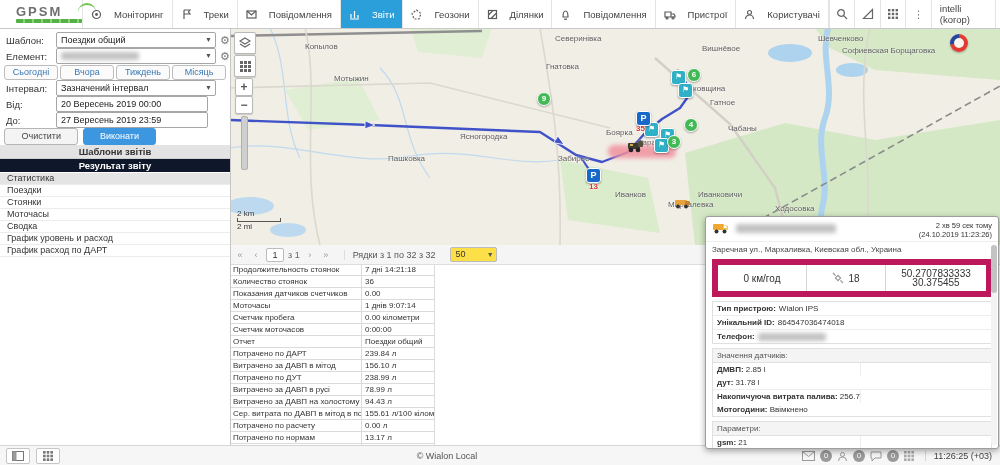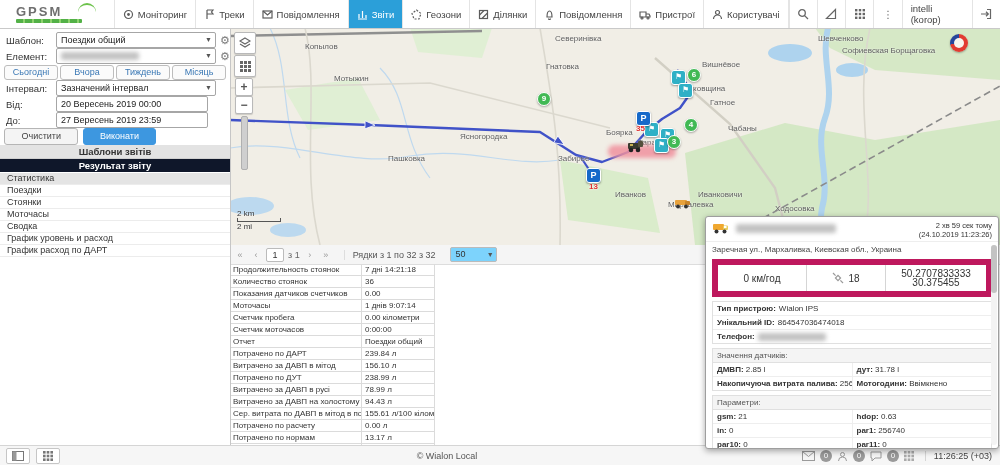--- a/index.html
+++ b/index.html
@@ -5,21 +5,21 @@
   html,body{margin:0;padding:0;background:#e9e9e9;font-family:"Liberation Sans",sans-serif;}
   .app{position:relative;width:1000px;height:465px;background:#fff;overflow:hidden;font-size:10px;color:#333;}
 
   
   .topbar{position:absolute;top:0;left:0;width:1000px;height:28px;background:#fff;border-bottom:1px solid #c9c9c9;display:flex;align-items:stretch;z-index:20;}
   .logo{width:100px;display:flex;flex-direction:column;justify-content:center;padding-left:16px;}
   .logo-text{font-weight:bold;font-size:13px;color:#6f6f6f;letter-spacing:2px;line-height:12px;}
   .logo-bar{width:66px;height:4px;margin-top:1px;background:repeating-linear-gradient(90deg,#53b147 0 7px,#8fd36f 7px 9px);border-radius:1px;}
   .logo-swoosh{position:absolute;left:78px;top:3px;width:18px;height:7px;border-top:2px solid #6cc24a;border-radius:50%/100% 100% 0 0;}
   .tabs{display:flex;align-items:stretch;}
-  .tab{display:flex;align-items:center;gap:4px;padding:0 8px;font-size:9.5px;color:#444;border-left:1px solid #e4e4e4;cursor:pointer;white-space:nowrap;}
+  .tab{display:flex;align-items:center;gap:12px;padding:0 8px;font-size:9.5px;color:#444;border-left:1px solid #e4e4e4;cursor:pointer;white-space:nowrap;}
   .tab:last-child{border-right:1px solid #e4e4e4;}
   .tab.active{background:#2b9fd9;color:#fff;}
   .tab svg{flex:0 0 auto;}
   .tico{stroke:#5c5c5c;fill:none;stroke-width:1.2;}
   .tab.active .tico{stroke:#fff;}
   .topright{margin-left:auto;display:flex;align-items:stretch;}
   .hicon{width:28px;display:flex;align-items:center;justify-content:center;border-left:1px solid #e4e4e4;color:#666;cursor:pointer;}
   .huser{display:flex;align-items:center;padding:0 8px;border-left:1px solid #e4e4e4;font-size:9.5px;color:#444;cursor:pointer;}
 
   
@@ -60,21 +60,21 @@
   .refresh{position:absolute;left:720px;top:6px;width:18px;height:18px;border-radius:50%;background:conic-gradient(#e23b32 0 72%,#27459c 72% 100%);box-shadow:0 1px 2px rgba(0,0,0,.3);cursor:pointer;}
   .refresh::after{content:"";position:absolute;left:4px;top:4px;width:10px;height:10px;border-radius:50%;background:#f7f5ef;}
   .vehicle{position:absolute;}
 
   
   .report{position:absolute;left:230px;top:245px;width:770px;height:200px;background:#fff;overflow:hidden;}
   .pagebar{height:19px;background:#f5f5f5;border-bottom:1px solid #ddd;display:flex;align-items:center;gap:4px;padding:0 4px;font-size:9px;color:#666;}
   .pnav{width:12px;text-align:center;color:#9a9a9a;cursor:pointer;font-size:9px;}
   .pcur{width:16px;height:12px;line-height:12px;text-align:center;border:1px solid #bbb;background:#fff;border-radius:2px;color:#333;cursor:pointer;}
   .pinfo{margin-left:8px;padding-left:8px;border-left:1px solid #ddd;color:#555;}
-  .psize{margin-left:10px;position:relative;width:30px;height:13px;line-height:13px;border:1px solid #bbb;background:#7dd3fc;border-radius:2px;padding:0 10px 0 5px;color:#333;cursor:pointer;}
+  .psize{margin-left:10px;position:relative;width:30px;height:13px;line-height:13px;border:1px solid #bbb;background:#fde047;border-radius:2px;padding:0 10px 0 5px;color:#333;cursor:pointer;}
   .psize .arr{position:absolute;right:2px;top:0;font-size:7px;color:#555;}
   .stable{position:absolute;left:0;top:19px;width:204px;border-left:1px solid #dbdbdb;}
   .trow{display:flex;height:11px;border-bottom:1px solid #dbdbdb;font-size:8px;line-height:11px;color:#333;}
   .trow .tn{width:126px;padding:0 2px;border-right:1px solid #dbdbdb;overflow:hidden;white-space:nowrap;}
   .trow .tv{flex:1;padding:0 3px;border-right:1px solid #dbdbdb;overflow:hidden;white-space:nowrap;}
 
   
   .popup{position:absolute;left:705px;top:216px;width:292px;height:231px;background:#fff;border:1px solid #9e9e9e;border-radius:3px;box-shadow:0 2px 6px rgba(0,0,0,.35);z-index:15;overflow:hidden;}
   .pu-head{display:flex;align-items:flex-start;padding:4px 6px 2px;}
   .pu-name{width:100px;height:9px;margin:3px 0 0 6px;}
@@ -85,21 +85,21 @@
   .pu-cell{display:flex;align-items:center;justify-content:center;border-right:1px solid #d5d5d5;height:26px;}
   .pu-cell:last-child{border-right:none;}
   .pu-speed{width:88px;font-size:10px;color:#333;}
   .pu-sat{width:78px;font-size:10px;color:#333;gap:4px;}
   .pu-coord{flex:1;flex-direction:column;font-size:10px;color:#333;line-height:9px;}
   .pbox{border:1px solid #e0e0e0;margin:0 6px 4px;}
   .pbox-h{background:#f4f4f4;border-bottom:1px solid #e0e0e0;padding:2px 4px;font-size:8px;color:#555;}
   .prow{padding:2px 4px;border-bottom:1px solid #eee;font-size:8px;color:#333;display:flex;align-items:center;}
   .prow:last-child{border-bottom:none;}
   .prow b{margin-right:3px;}
-  .pgrid{display:flex;border-bottom:1px solid #eee;}
+  .pgrid{display:flex;border-bottom:1px solid #eee;flex-direction:column;}
   .pgrid:last-child{border-bottom:none;}
   .pgrid .pc{width:50%;padding:2px 4px;font-size:8px;border-right:1px solid #eee;overflow:hidden;white-space:nowrap;}
   .pgrid .pc:last-child{border-right:none;}
   .pu-scroll{position:absolute;right:1px;top:28px;bottom:3px;width:6px;background:#f3f3f3;border-radius:3px;}
   .pu-thumb{position:absolute;top:0;left:0;width:6px;height:48px;background:#c3c3c3;border-radius:3px;cursor:pointer;}
 
   
   .foot{position:absolute;left:0;top:445px;width:1000px;height:20px;background:#f6f6f6;border-top:1px solid #d5d5d5;display:flex;align-items:center;z-index:12;}
   .ficon{width:22px;height:14px;margin-left:6px;display:flex;align-items:center;justify-content:center;border:1px solid #c6c6c6;background:#fff;border-radius:2px;color:#666;cursor:pointer;}
   .fcopy{position:absolute;left:447px;transform:translateX(-50%);font-size:9px;color:#555;}
@@ -299,21 +299,21 @@
       <polygon points="-5,-4 5,0 -5,4" transform="translate(330,114) rotate(32)" fill="#4052c8" stroke="#fff" stroke-width="0.8"></polygon>
       <polygon points="-5,-4 5,0 -5,4" transform="translate(423,98) rotate(-45)" fill="#4052c8" stroke="#fff" stroke-width="0.8"></polygon>
     </svg>
 
     <div class="mlabel" style="left:75px;top:14px;">Копылов</div>
     <div class="mlabel" style="left:325px;top:6px;">Северинівка</div>
     <div class="mlabel" style="left:588px;top:6px;">Шевченково</div>
     <div class="mlabel" style="left:612px;top:18px;">Софиевская Борщаговка</div>
     <div class="mlabel" style="left:104px;top:46px;">Мотыжин</div>
     <div class="mlabel" style="left:316px;top:34px;">Гнатовка</div>
-    <div class="mlabel" style="left:425px;top:32px;padding-left:47px;">Вишнёвое</div>
+    <div class="mlabel" style="left:425px;top:16px;padding-left:47px;">Вишнёвое</div>
     <div class="mlabel" style="left:448px;top:56px;">Крюковщина</div>
     <div class="mlabel" style="left:480px;top:70px;">Гатное</div>
     <div class="mlabel" style="left:498px;top:96px;">Чабаны</div>
     <div class="mlabel" style="left:376px;top:100px;">Боярка</div>
     <div class="mlabel" style="left:408px;top:110px;">Тарасовка</div>
     <div class="mlabel" style="left:328px;top:126px;">Забирье</div>
     <div class="mlabel" style="left:158px;top:126px;">Пашковка</div>
     <div class="mlabel" style="left:230px;top:104px;">Ясногородка</div>
     <div class="mlabel" style="left:385px;top:162px;">Иванков</div>
     <div class="mlabel" style="left:438px;top:172px;">Мархалевка</div>

